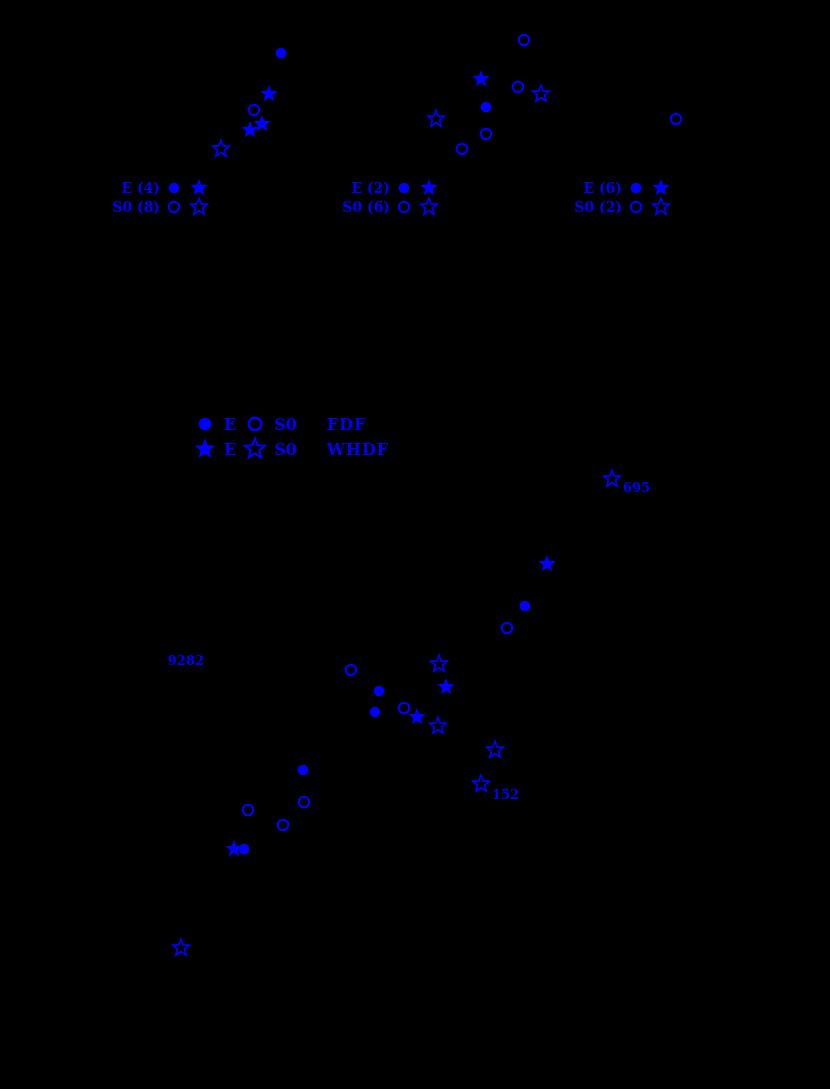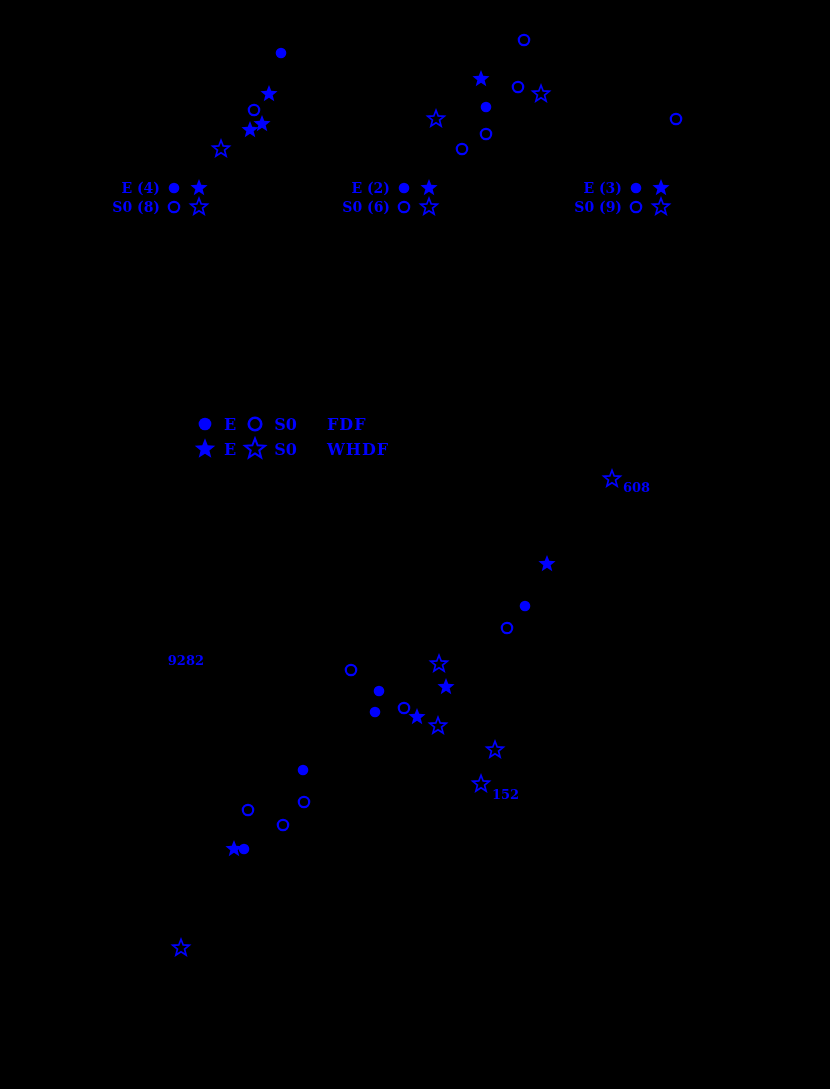--- a/index.html
+++ b/index.html
@@ -124,34 +124,34 @@
         </svg>
       </span>
     <span class="mk">
         <svg width="22" height="22" viewBox="0 0 22 22">
           <path d="M11.00,2.30L13.20,7.97L19.27,8.31L14.56,12.16L16.11,18.04L11.00,14.74L5.89,18.04L7.44,12.16L2.73,8.31L8.80,7.97Z" fill="none" stroke="#0000ff" stroke-width="1.7" stroke-linejoin="miter"></path>
         </svg>
       </span>
   </div>
 
   <div class="count-row" style="right:20px;top:188px">
-    <span>E (3)</span>
+    <span>E (6)</span>
     <span class="mk">
         <svg width="22" height="22" viewBox="0 0 22 22">
           <circle cx="11" cy="11" r="5.3" fill="#0000ff"></circle>
         </svg>
       </span>
     <span class="mk">
         <svg width="22" height="22" viewBox="0 0 22 22">
           <path d="M11.00,2.00L13.27,7.87L19.56,8.22L14.68,12.20L16.29,18.28L11.00,14.87L5.71,18.28L7.32,12.20L2.44,8.22L8.73,7.87Z" fill="#0000ff"></path>
         </svg>
       </span>
   </div>
   <div class="count-row" style="right:20px;top:207px">
-    <span>S0 (9)</span>
+    <span>S0 (2)</span>
     <span class="mk">
         <svg width="22" height="22" viewBox="0 0 22 22">
           <circle cx="11" cy="11" r="5.2" fill="none" stroke="#0000ff" stroke-width="2.2"></circle>
         </svg>
       </span>
     <span class="mk">
         <svg width="22" height="22" viewBox="0 0 22 22">
           <path d="M11.00,2.30L13.20,7.97L19.27,8.31L14.56,12.16L16.11,18.04L11.00,14.74L5.89,18.04L7.44,12.16L2.73,8.31L8.80,7.97Z" fill="none" stroke="#0000ff" stroke-width="1.7" stroke-linejoin="miter"></path>
         </svg>
       </span>
@@ -181,16 +181,16 @@
     <span>E</span>
     <span class="mk">
         <svg width="26" height="26" viewBox="0 0 26 26">
           <path d="M13.00,2.56L15.64,9.37L22.93,9.77L17.27,14.39L19.14,21.45L13.00,17.49L6.86,21.45L8.73,14.39L3.07,9.77L10.36,9.37Z" fill="none" stroke="#0000ff" stroke-width="2.04" stroke-linejoin="miter"></path>
         </svg>
       </span>
     <span>S0</span>
     <span class="survey">WHDF</span>
   </div>
 
-<div class="pt-label" style="top: 487px; left: 623px;">608</div>
+<div class="pt-label" style="top: 487px; left: 623px;">695</div>
     <div class="pt-label" style="top: 660px; right: 488px;">9282</div>
     <div class="pt-label" style="top: 794px; left: 492px;">152</div>
   </div>
 
 </body></html>

